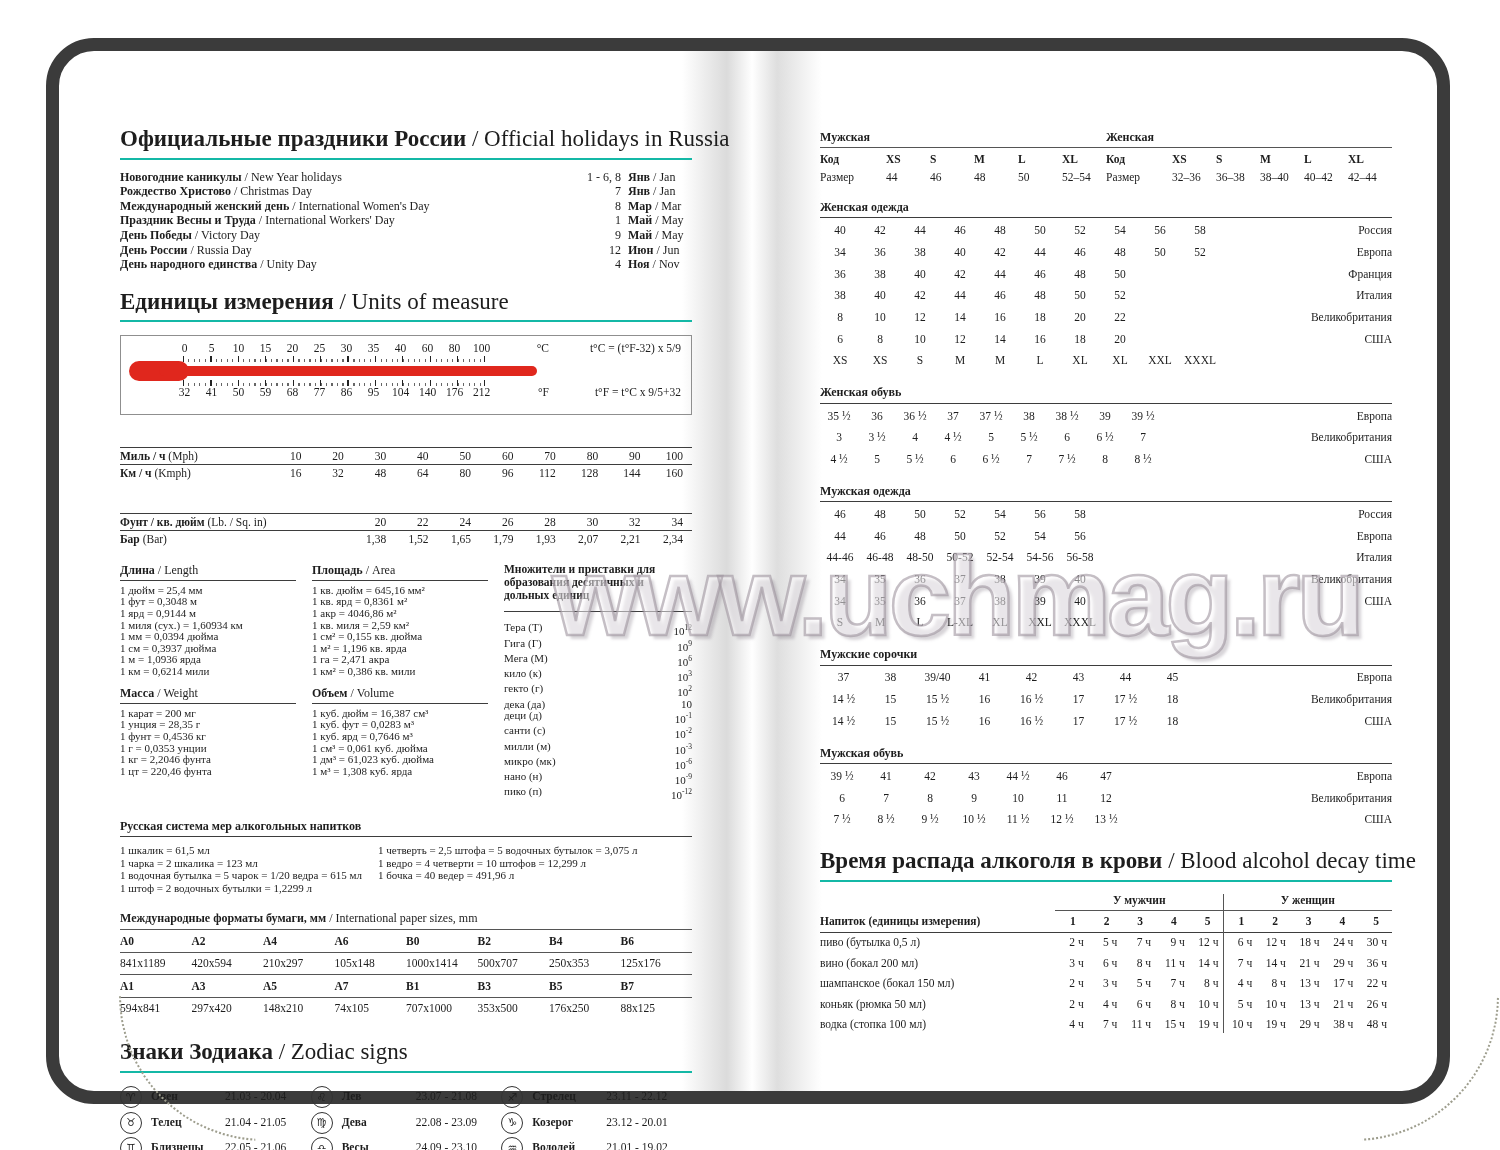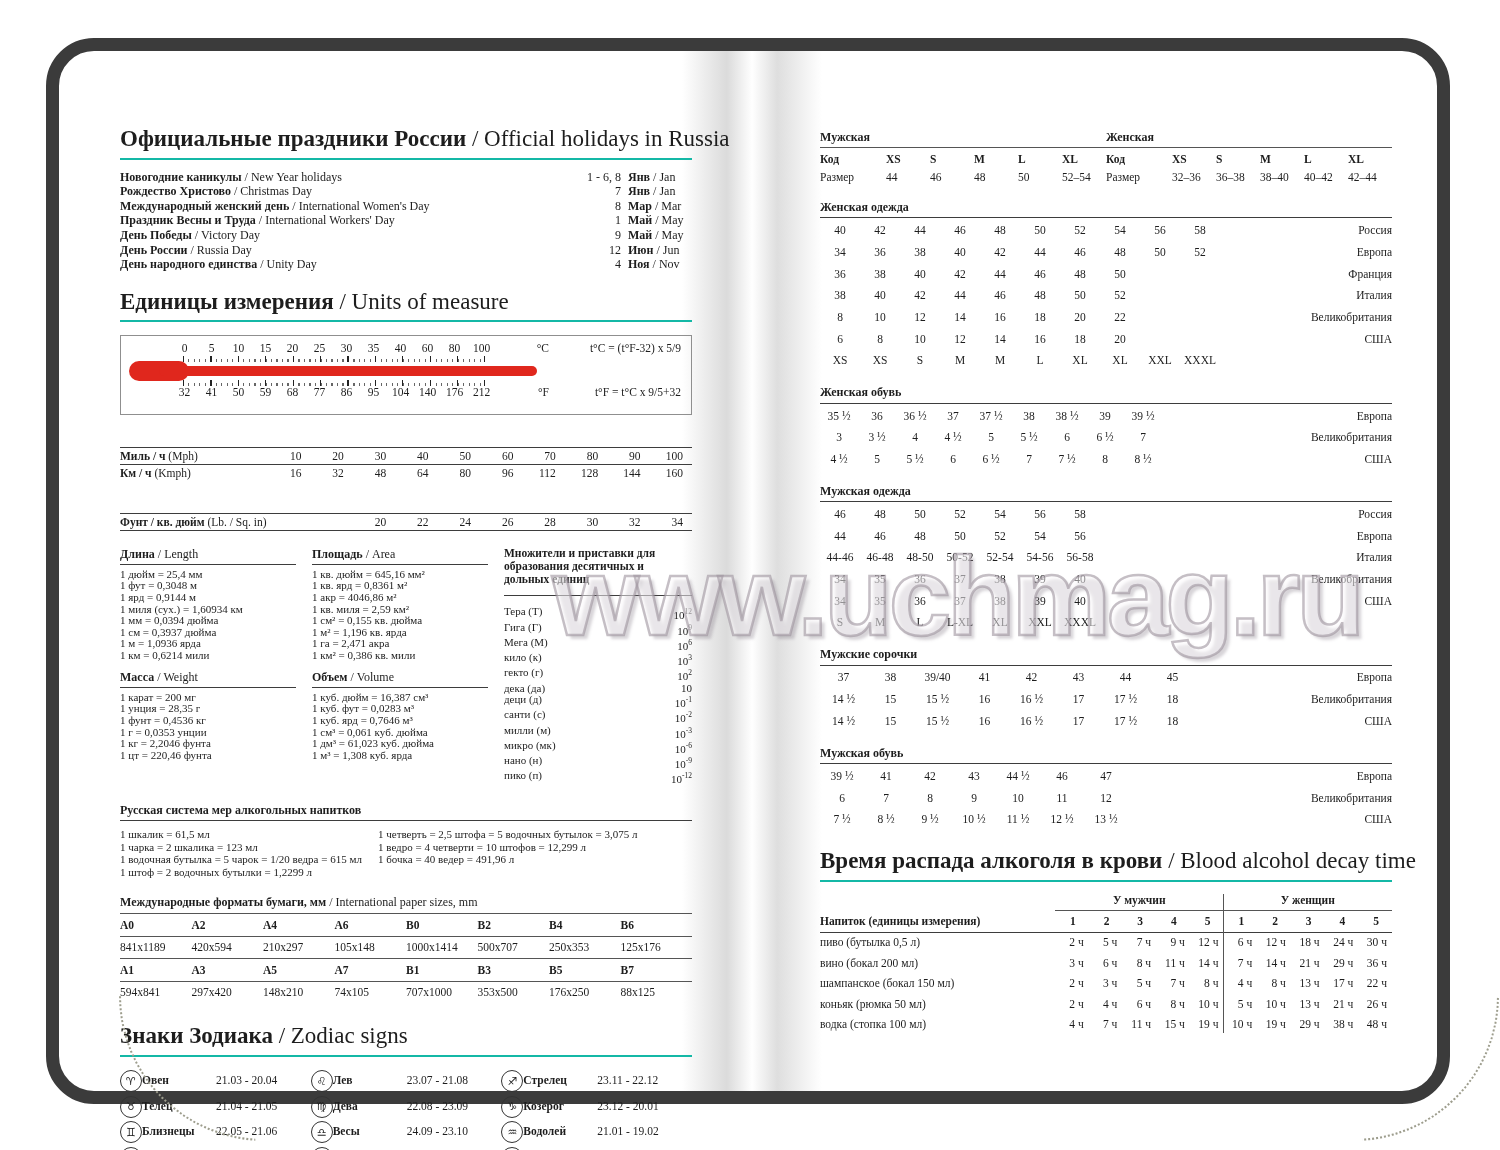--- a/index.html
+++ b/index.html
@@ -93,21 +93,21 @@
   .pline{border-bottom:1px solid #555;}
 
   
   .zod-title{margin-top:18px;}
   .zwrap{display:flex;margin-top:12px;}
   .zcol{width:191px;}
   .zrow{display:flex;align-items:center;height:25.5px;}
   .zicon{width:20px;height:20px;border:1.2px solid #333;border-radius:50%;
         display:flex;align-items:center;justify-content:center;flex:0 0 auto;
         font-family:"DejaVu Sans",sans-serif;font-size:11px;}
-  .zname{font-weight:bold;width:74px;font-size:11.5px;}
+  .zname{font-weight:bold;width:74px;margin-left:9px;font-size:11.5px;}
   .zdate{font-size:11.5px;}
 
   
   .sub-title{font-size:12px;border-bottom:1px solid #555;padding-bottom:3px;margin-top:14px;}
   .sub-title b{font-weight:bold;}
   .mk-heads{display:flex;border-bottom:1px solid #555;padding:5px 0 3px;font-weight:bold;}
   .mk-heads span{width:286px;}
   .mk-body{display:flex;}
   .mk-grid{display:grid;grid-template-columns:66px repeat(5,1fr);width:286px;font-size:11.5px;}
   .mk-grid .b{font-weight:bold;padding:5px 0 2px;}
@@ -278,20 +278,33 @@
           <span class="v"></span>
           <span class="v"></span>
           <span class="v">20</span>
           <span class="v">22</span>
           <span class="v">24</span>
           <span class="v">26</span>
           <span class="v">28</span>
           <span class="v">30</span>
           <span class="v">32</span>
           <span class="v">34</span>
+        </div>
+        <div class="convt ">
+          <span class="lbl"><b>Бар</b><span> (Bar)</span></span>
+          <span class="v"></span>
+          <span class="v"></span>
+          <span class="v">1,38</span>
+          <span class="v">1,52</span>
+          <span class="v">1,65</span>
+          <span class="v">1,79</span>
+          <span class="v">1,93</span>
+          <span class="v">2,07</span>
+          <span class="v">2,21</span>
+          <span class="v">2,34</span>
         </div>
       </div>
 
     <div class="cols3">
       <div class="c-col c1" id="col1">
           <div class="colh"><b>Длина</b><span class="en"> / Length</span></div>
           <div class="citem">1 дюйм = 25,4 мм</div>
           <div class="citem">1 фут = 0,3048 м</div>
           <div class="citem">1 ярд = 0,9144 м</div>
           <div class="citem">1 миля (сух.) = 1,60934 км</div>

